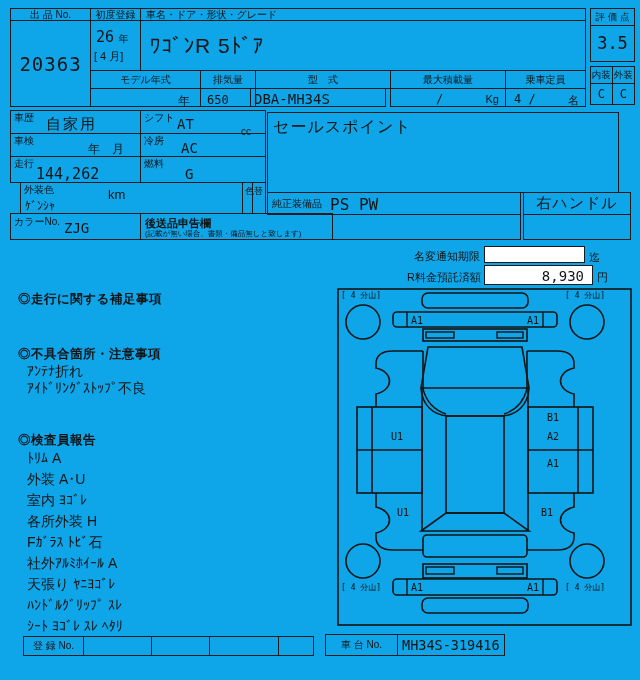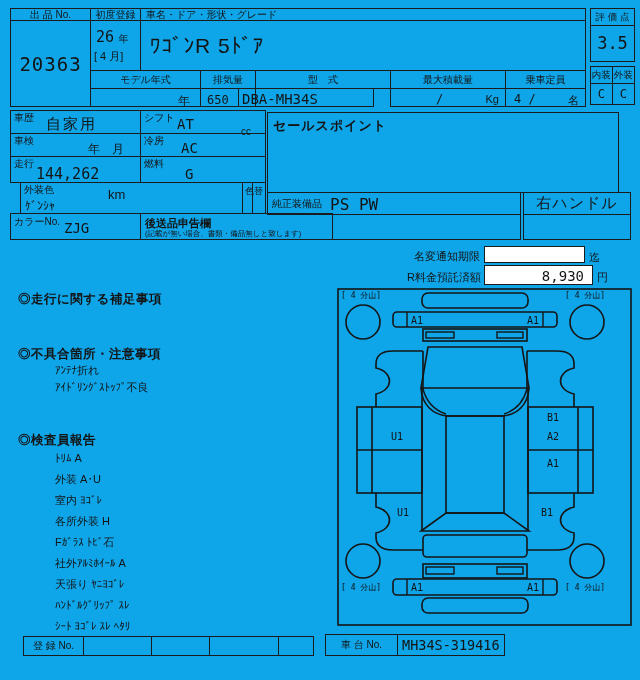--- a/index.html
+++ b/index.html
@@ -7,21 +7,21 @@
     position:relative;width:640px;height:680px;background:#0ea5e9;
     font-family:"Liberation Sans",sans-serif;color:#141414;overflow:hidden;
   }
   .b{position:absolute;border:1.5px solid #1b1b1b;box-sizing:border-box;background:transparent;}
   .lbl{font-size:10px;line-height:1;color:#141414;white-space:nowrap;}
   .mono{font-family:"DejaVu Sans Mono",monospace;}
   .abs{position:absolute;white-space:nowrap;}
   .cen{display:flex;align-items:center;justify-content:center;}
   .hdrcell{display:flex;align-items:center;justify-content:center;font-size:10px;}
   .note-title{font-size:12.5px;font-weight:bold;letter-spacing:.5px;}
-  .note-line{font-size:11px;margin-left:28px;}
+  .note-line{font-size:14px;}
   svg text{font-family:"DejaVu Sans Mono",monospace;fill:#111;}
   svg .ln{stroke:#151515;stroke-width:1.6;fill:none;}
   svg .thin{stroke:#151515;stroke-width:1.4;fill:none;}
 </style>
 </head>
 <body>
 
 <div class="sheet">
 
   <div class="b hdrcell" style="left:10px;top:8px;width:81px;height:13px;">
@@ -62,21 +62,21 @@
       <span>乗車定員</span>
     </div>
 
   <div class="b" style="left:90px;top:88px;width:111px;height:19px;">
       <span class="abs" style="right:10px;top:4px;font-size:12px;">年</span>
     </div>
   <div class="b" style="left:200px;top:88px;width:56px;height:19px;">
       <span class="abs mono" style="left:6px;top:4px;font-size:12px;">650</span>
       <span class="abs" style="right:4px;top:5px;font-size:10px;margin-top:32px;">cc</span>
     </div>
-  <div class="b" style="left:238px;top:88px;width:136px;height:19px;">
+  <div class="b" style="left:250px;top:88px;width:136px;height:19px;">
       <span class="abs mono" style="left:3px;top:2px;font-size:14px;">DBA-MH34S</span>
     </div>
   <div class="b" style="left:390px;top:88px;width:116px;height:19px;">
       <span class="abs mono" style="left:45px;top:3px;font-size:12px;">/</span>
       <span class="abs" style="right:6px;top:4px;font-size:11px;">Kg</span>
     </div>
   <div class="b" style="left:505px;top:88px;width:81px;height:19px;">
       <span class="abs mono" style="left:8px;top:3px;font-size:12px;">4 /</span>
       <span class="abs" style="right:6px;top:4px;font-size:11px;">名</span>
     </div>
@@ -143,21 +143,21 @@
   <div class="b" style="left:10px;top:213px;width:131px;height:27px;">
       <span class="abs lbl" style="left:3px;top:3px;">カラーNo.</span>
       <span class="abs mono" style="left:53px;top:6px;font-size:14px;">ZJG</span>
     </div>
   <div class="b" style="left:140px;top:213px;width:193px;height:27px;">
     <span class="abs" style="left:4px;top:2px;font-size:11px;font-weight:bold;">後送品申告欄</span>
     <span class="abs" style="left:4px;top:15px;font-size:7.5px;">(記載が無い場合、書類・備品無しと致します)</span>
   </div>
 
   <div class="b" style="left:267px;top:112px;width:352px;height:81px;">
-      <span class="abs" style="left:5px;top:4px;font-size:13px;letter-spacing:1px;font-weight:bold;">セールスポイント</span>
+      <span class="abs" style="left:5px;top:4px;font-size:16px;letter-spacing:1px;">セールスポイント</span>
     </div>
   <div class="b" style="left:267px;top:192px;width:254px;height:23px;">
       <span class="abs lbl" style="left:4px;top:6px;">純正装備品</span>
       <span class="abs mono" style="left:62px;top:2px;font-size:16px;">PS PW</span>
     </div>
   <div class="b cen" style="left:523px;top:192px;width:108px;height:23px;">
       <span style="font-size:15px;letter-spacing:1px;">右ハンドル</span>
     </div>
   <div class="b" style="left:332px;top:214px;width:189px;height:26px;"></div>
   <div class="b" style="left:523px;top:214px;width:108px;height:26px;"></div>

